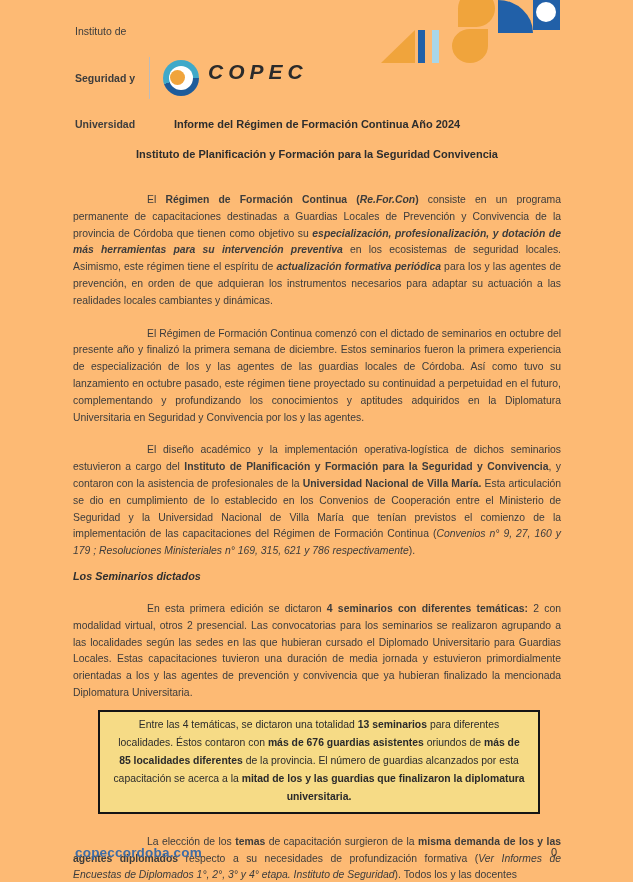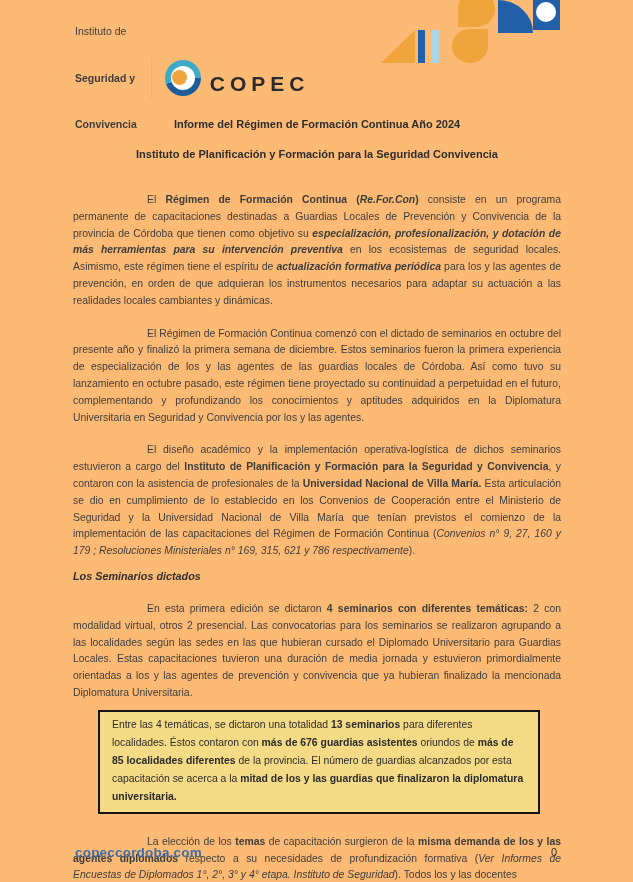--- a/index.html
+++ b/index.html
@@ -7,21 +7,21 @@
     position:relative; width:633px; height:882px; margin:0 auto;
     background:#fdba74; overflow:hidden;
     font-family:"Liberation Sans", sans-serif; color:#3c3c3c;
   }
 
   
   .logo-group { position:absolute; left:75px; top:25px; display:flex; align-items:center; }
   .org-text { font-size:10.5px; line-height:12.5px; color:#3d3d3d; }
   .org-text .bold-line { font-weight:700;margin-top:34px; }
   .logo-divider { width:1px; height:42px; background:#bcbcbc; margin:0 13px 0 14px; }
-  .copec { display:flex; align-items:flex-end; }
+  .copec { display:flex; align-items:flex-start;font-style:italic; }
   .eye {
     width:36px; height:36px; border-radius:50%; position:relative; flex:none;
     background: conic-gradient(from 90deg, #1D5C9B 0 160deg, #3FA9C9 160deg 360deg);
   }
   .eye::before { content:""; position:absolute; inset:6px; background:#ffffff; border-radius:50%; }
   .eye::after  { content:""; position:absolute; width:15px; height:15px; border-radius:50%;
                  background:#F0A43C; left:7px; top:10px; }
   .brand { font-size:21px; font-weight:700; letter-spacing:5px; color:#2b2b2b; margin-left:9px; }
 
   
@@ -46,38 +46,38 @@
   .title { margin:0 0 13px 0; text-align:center; font-weight:700; font-size:11px;
            line-height:17px; color:#2d2d2d; }
   .title.second { margin-bottom:29px; }
   .content p { margin:16px 0 8px 0; font-size:10.4px; line-height:16.8px;
                text-align:justify; text-indent:74px; }
   .sec-heading { margin:2px 0 11px 0; font-size:10.8px; line-height:17px;
                  font-weight:700; font-style:italic; color:#2f2f2f; }
   .callout {
     display:block; margin:2px 21px 20px 25px; padding:4px 12px 6px;
     border:2px solid #141414; background:#F6DB86;
-    font-size:10.4px; line-height:18px; color:#2b2b2b;
+    font-size:10.4px; line-height:18px; text-align:center; color:#2b2b2b;
   }
 
   
   .footer-site { position:absolute; left:75px; bottom:22px; font-size:13.5px;
                  font-weight:700; color:#3E6CA6; letter-spacing:0.2px; }
   .page-num { position:absolute; right:76px; bottom:24px; font-size:11px; color:#333333; }
 </style>
 </head>
 <body>
 
 <div class="page">
 
   <div class="logo-group">
     <div class="org-text">
       <div>Instituto de</div>
       <div class="bold-line">Seguridad y</div>
-      <div class="bold-line">Convivencia</div>
+      <div class="bold-line">Universidad</div>
     </div>
     <div class="logo-divider"></div>
     <div class="copec">
       <div class="eye"></div>
       <div class="brand">COPEC</div>
     </div>
   </div>
 
   <div class="deco">
     <div class="d-tri"></div>

